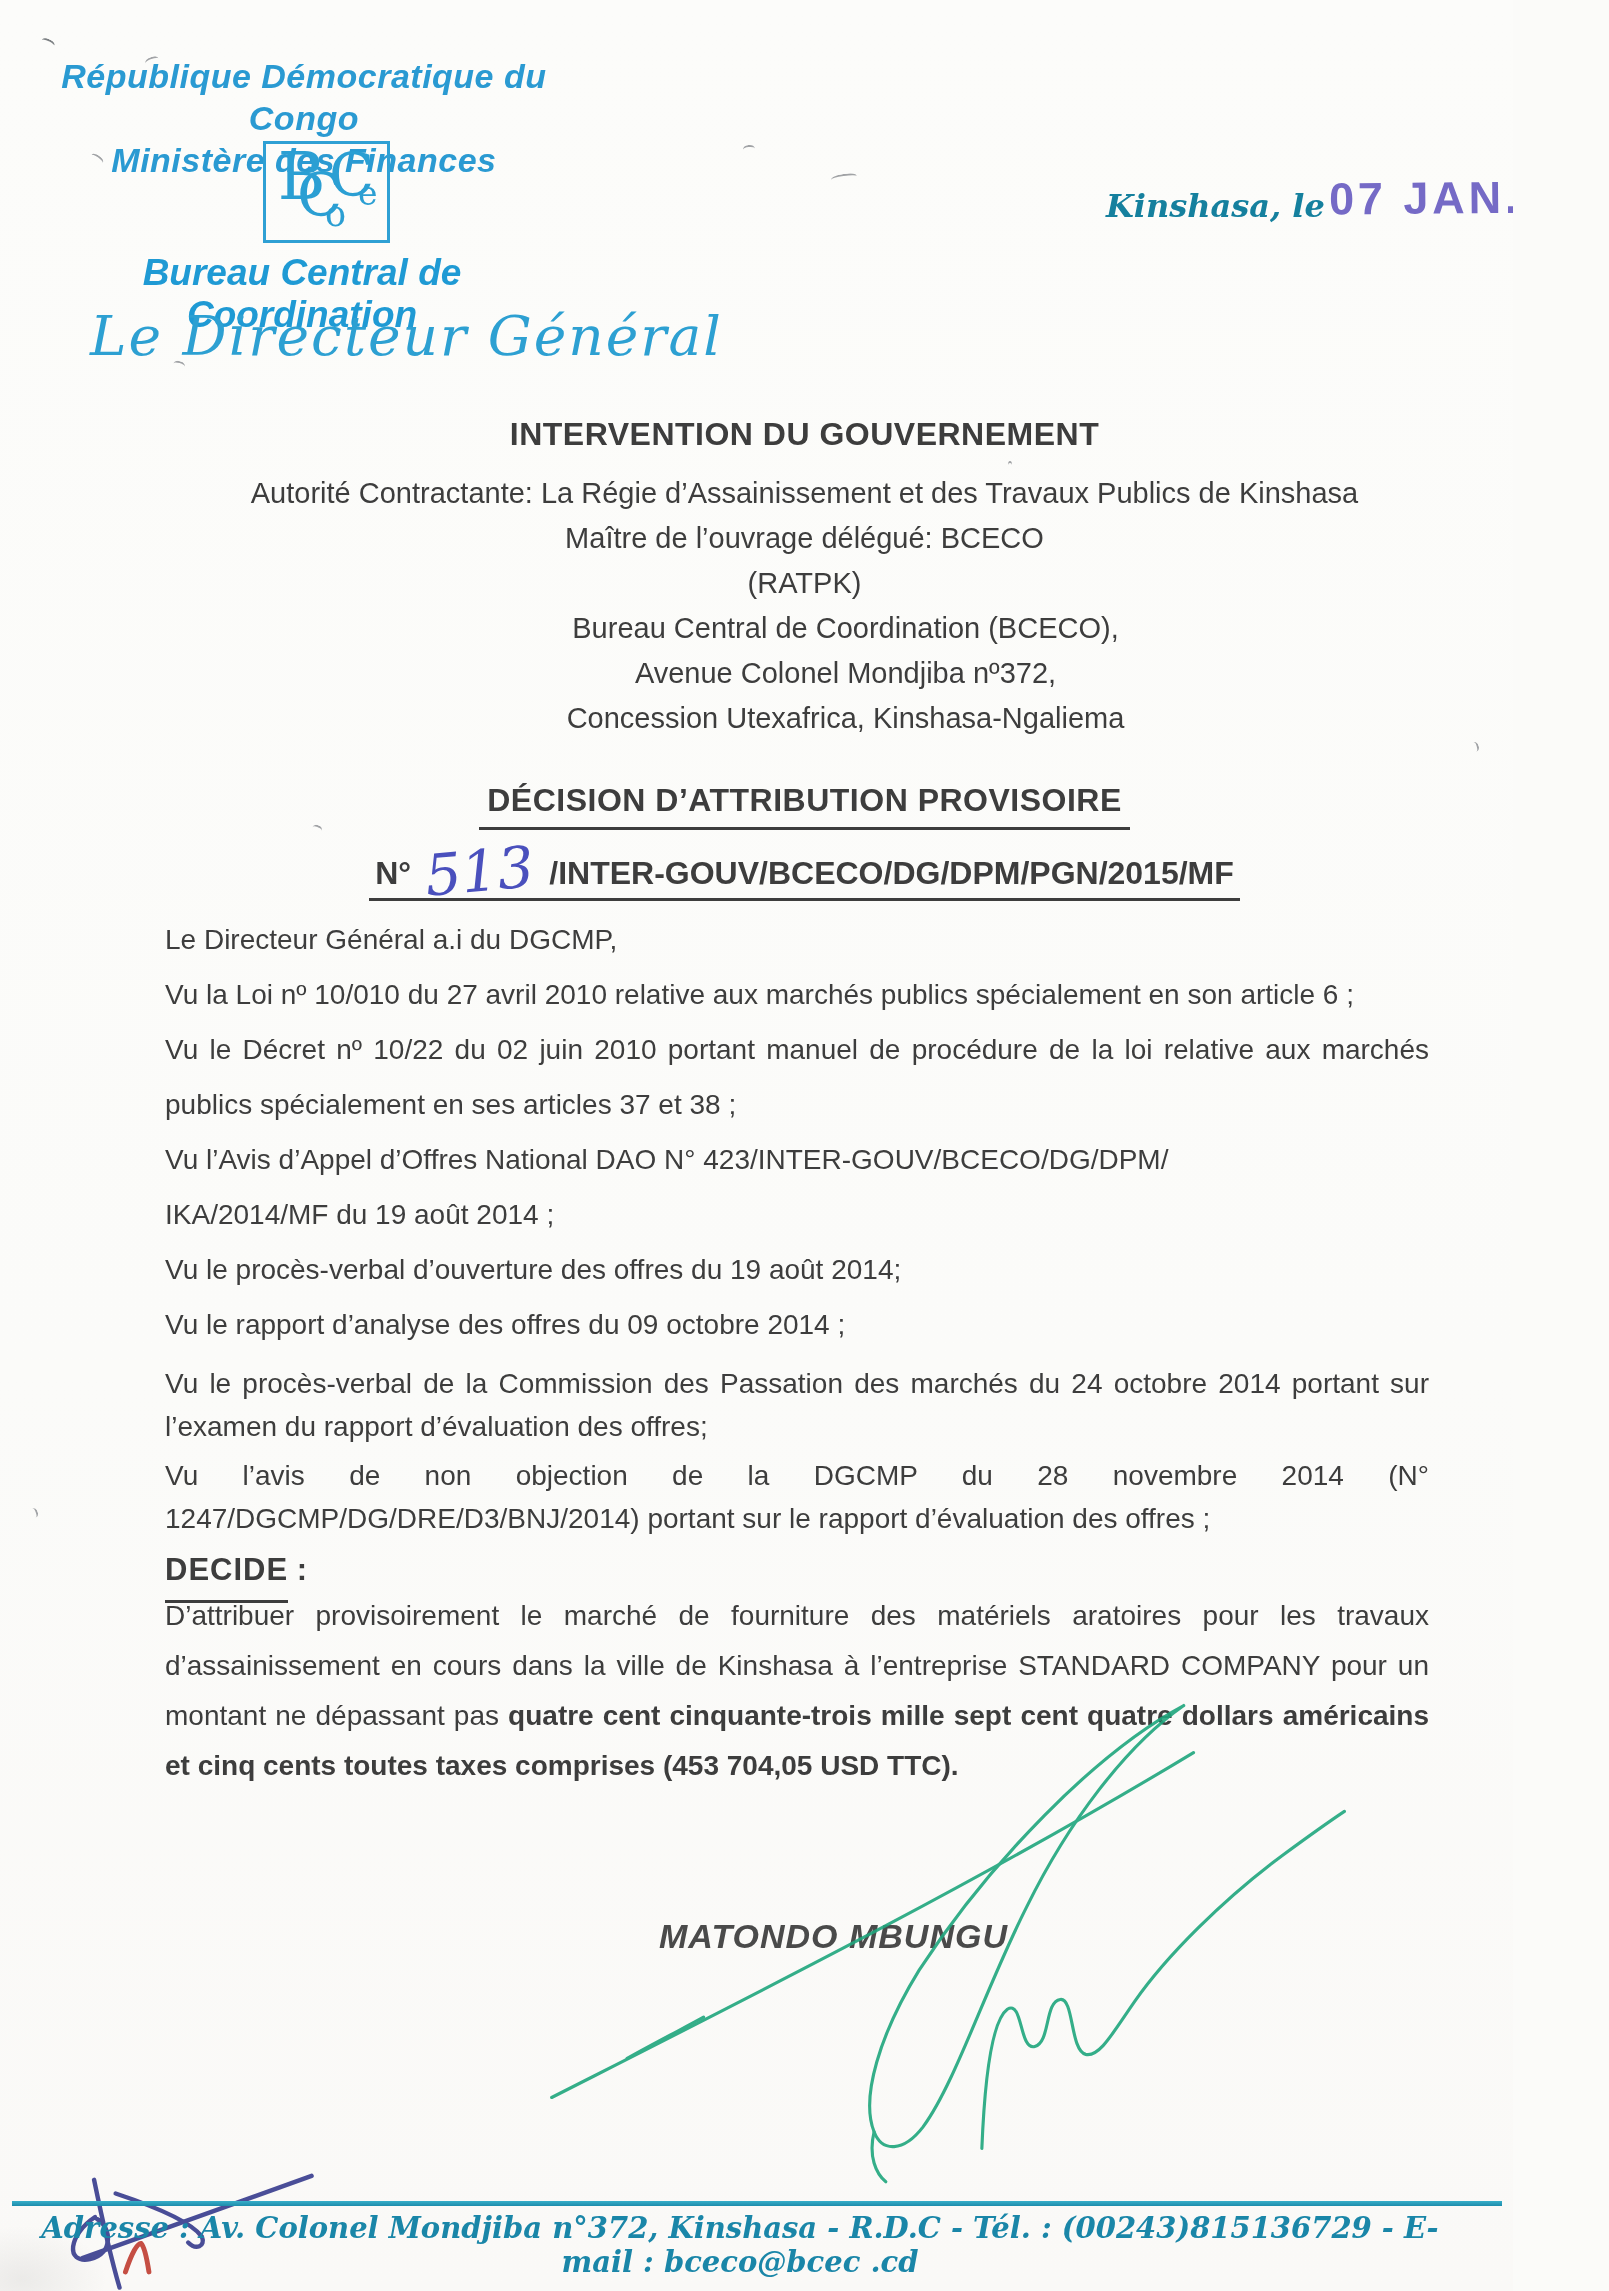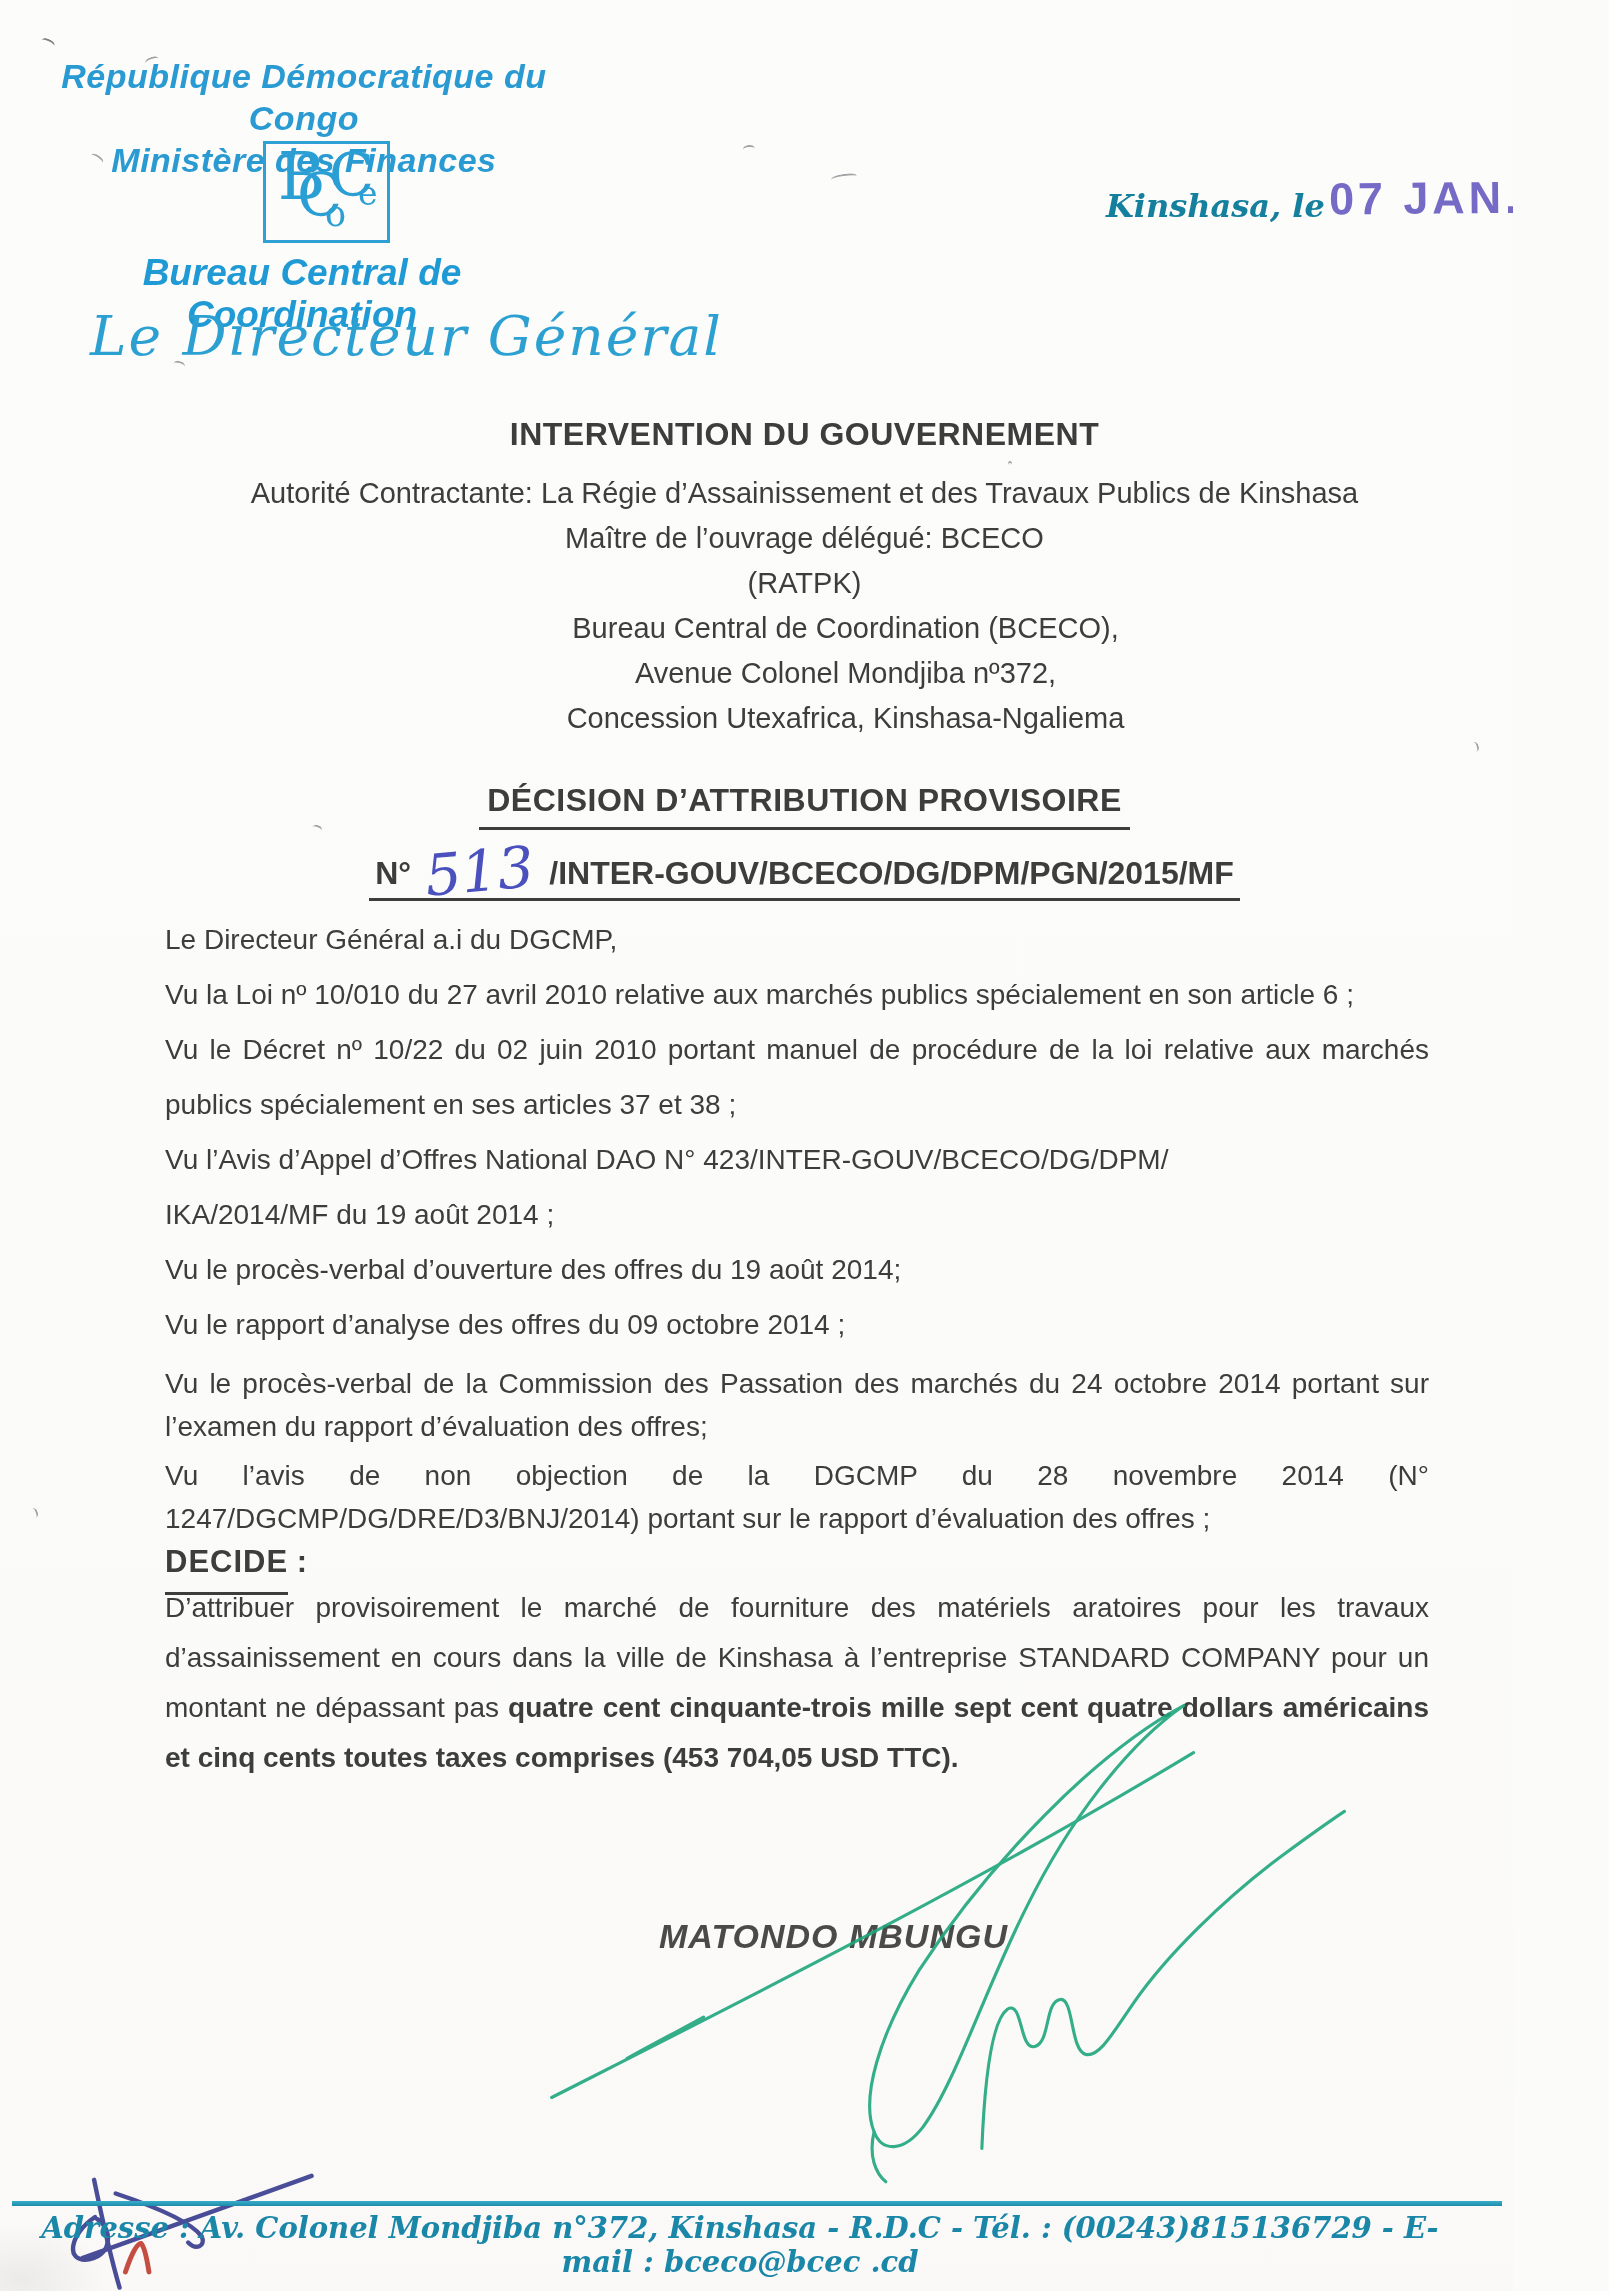--- a/index.html
+++ b/index.html
@@ -47,21 +47,21 @@
 
   
   .bodyblock{position:absolute;left:165px;top:912px;width:1264px;
     font-size:28px;color:#3d3d3d;}
   .bodyblock p{margin:0;}
   .opening{line-height:55px;}
   .wide{line-height:55px;}
   .j{text-align:justify;}
   .tight{line-height:43px;}
   .rec.t1{margin-top:9.8px;margin-bottom:6px;}
-  .rec.t2{margin-bottom:0;}
+  .rec.t2{margin-bottom:8px;}
   .decide{margin-top:51px;font-weight:700;font-size:31px;line-height:43px;}
   .decide-u{border-bottom:3.9px solid #3d3d3d;padding-bottom:13px;letter-spacing:1px;}
   .award{margin-top:27.4px;line-height:50px;}
   .award .b{font-weight:700;}
 
   .signame{position:absolute;left:412px;top:1917px;width:843px;text-align:center;
     font-style:italic;font-weight:700;font-size:34px;color:#4a4a4a;letter-spacing:1px;}
 
   
   .footline{position:absolute;left:11.8px;top:2201px;width:1490px;height:4.9px;

